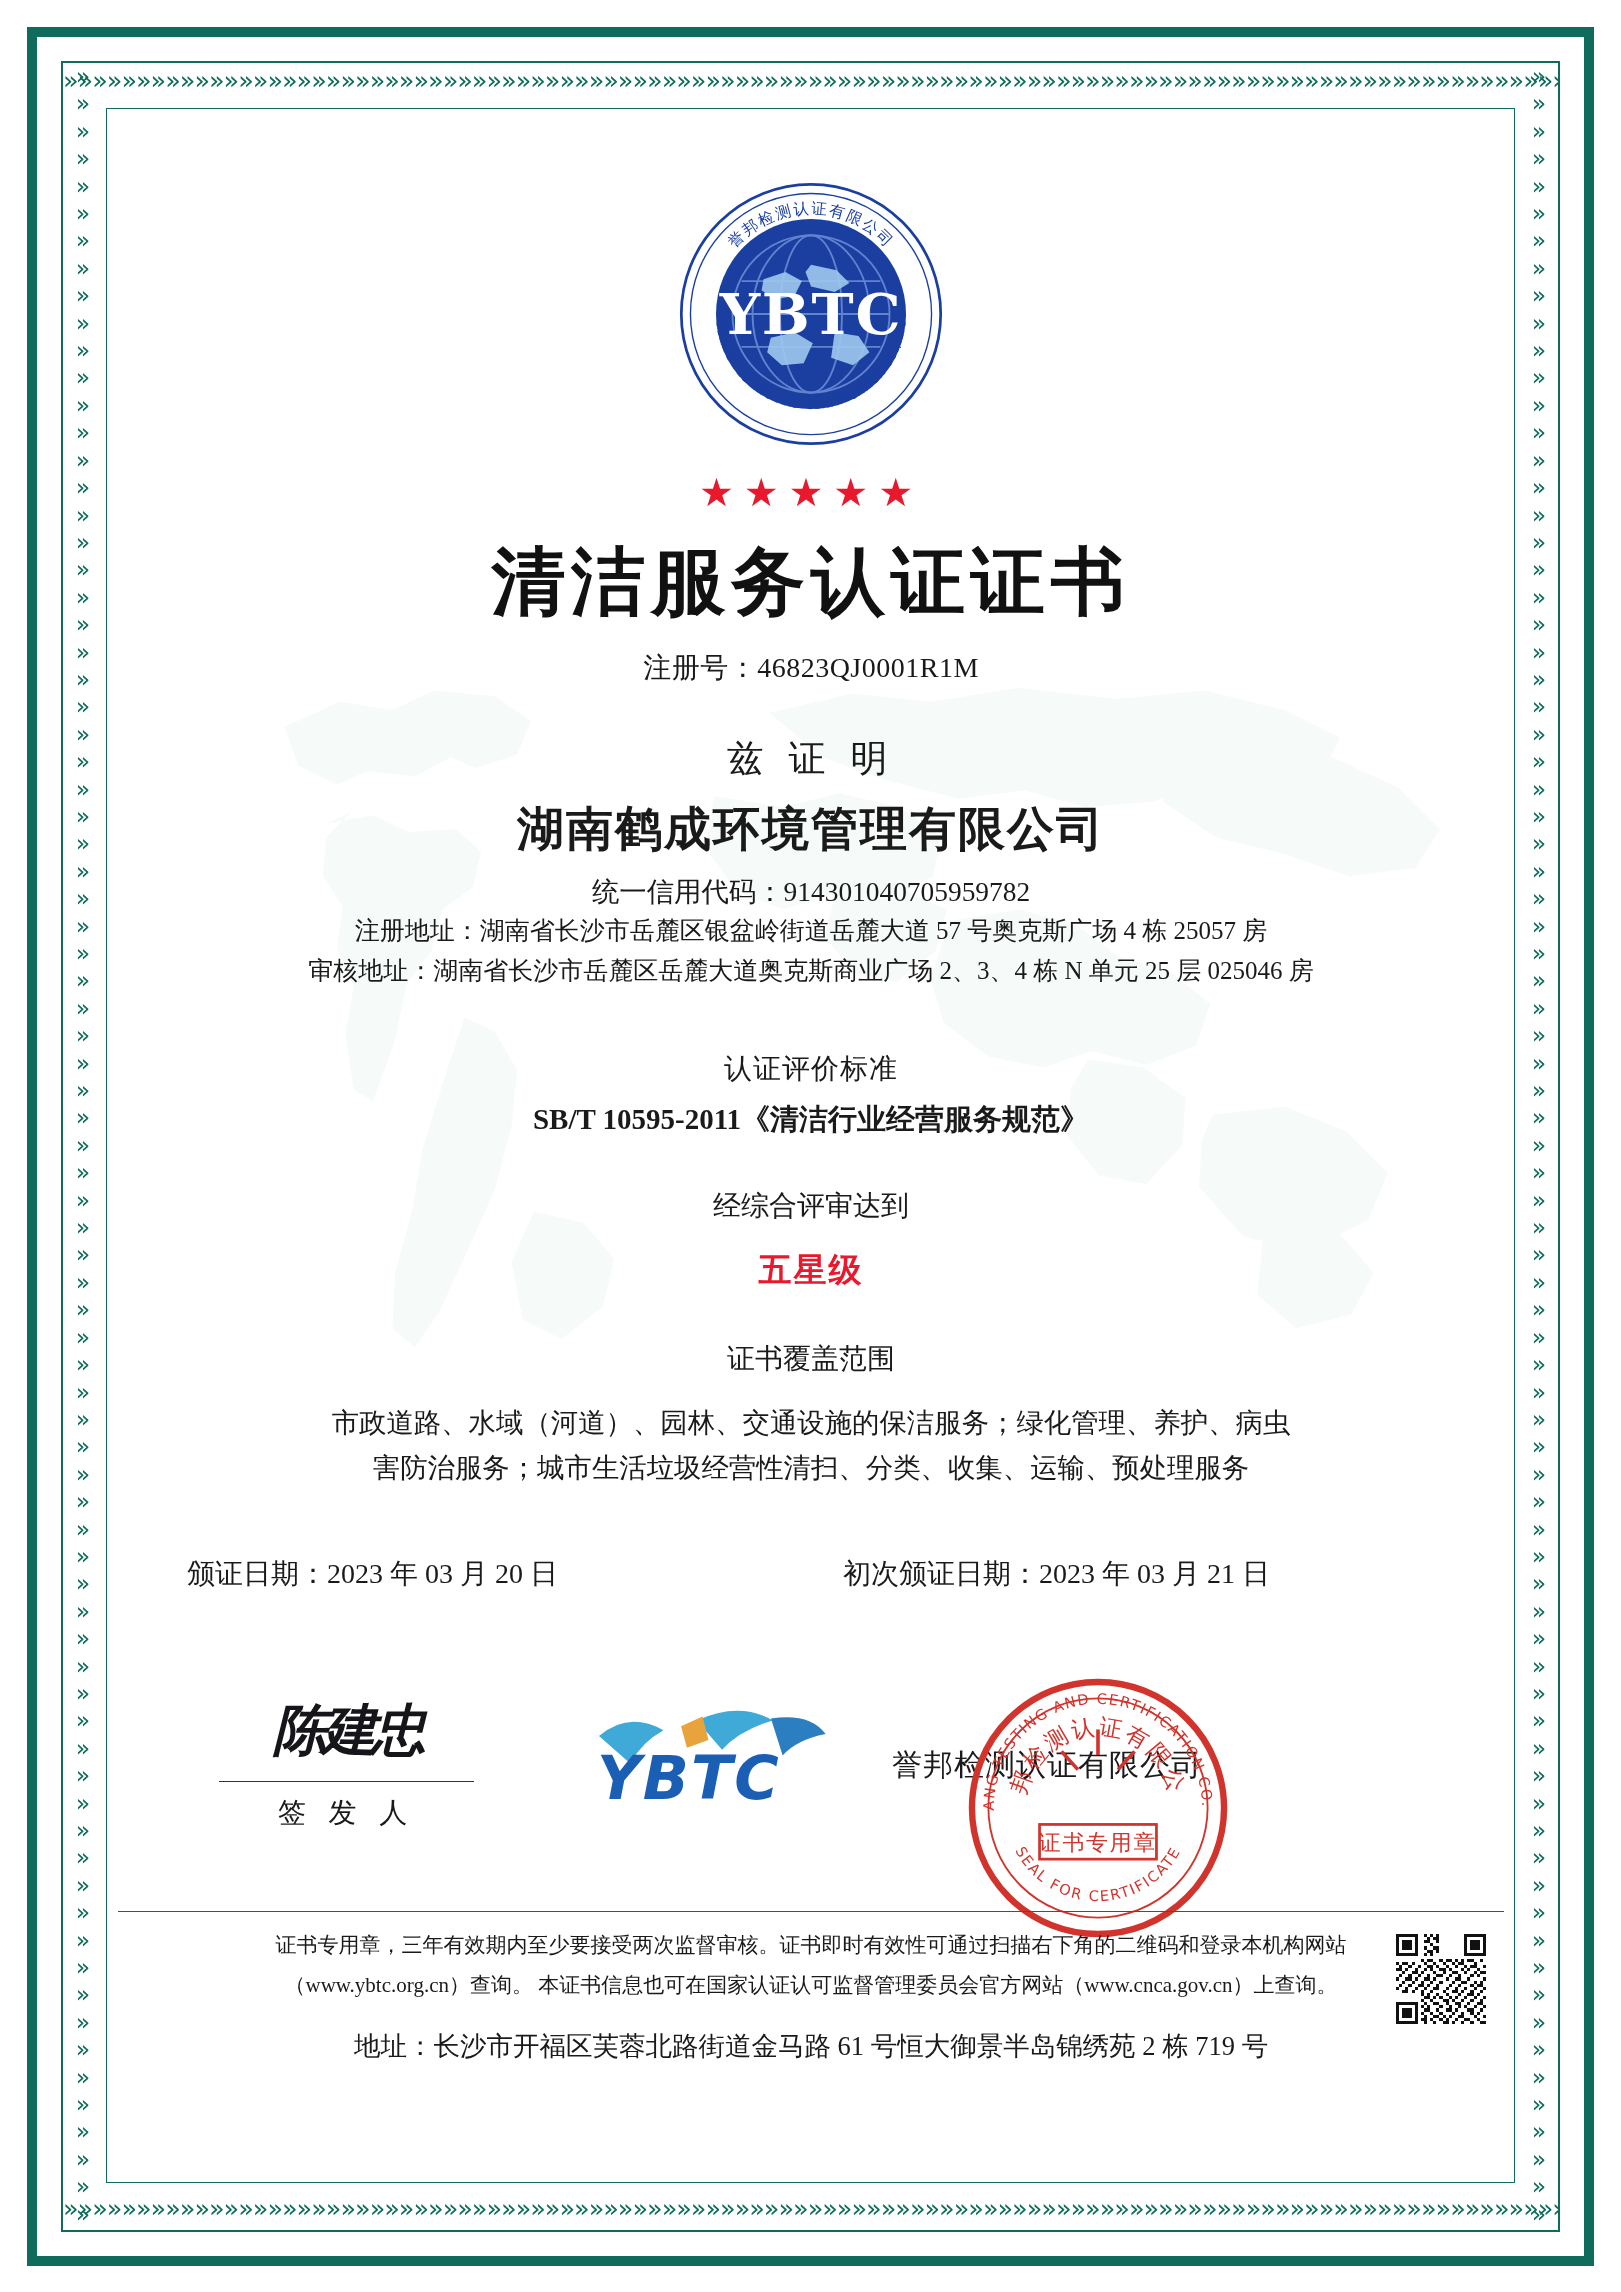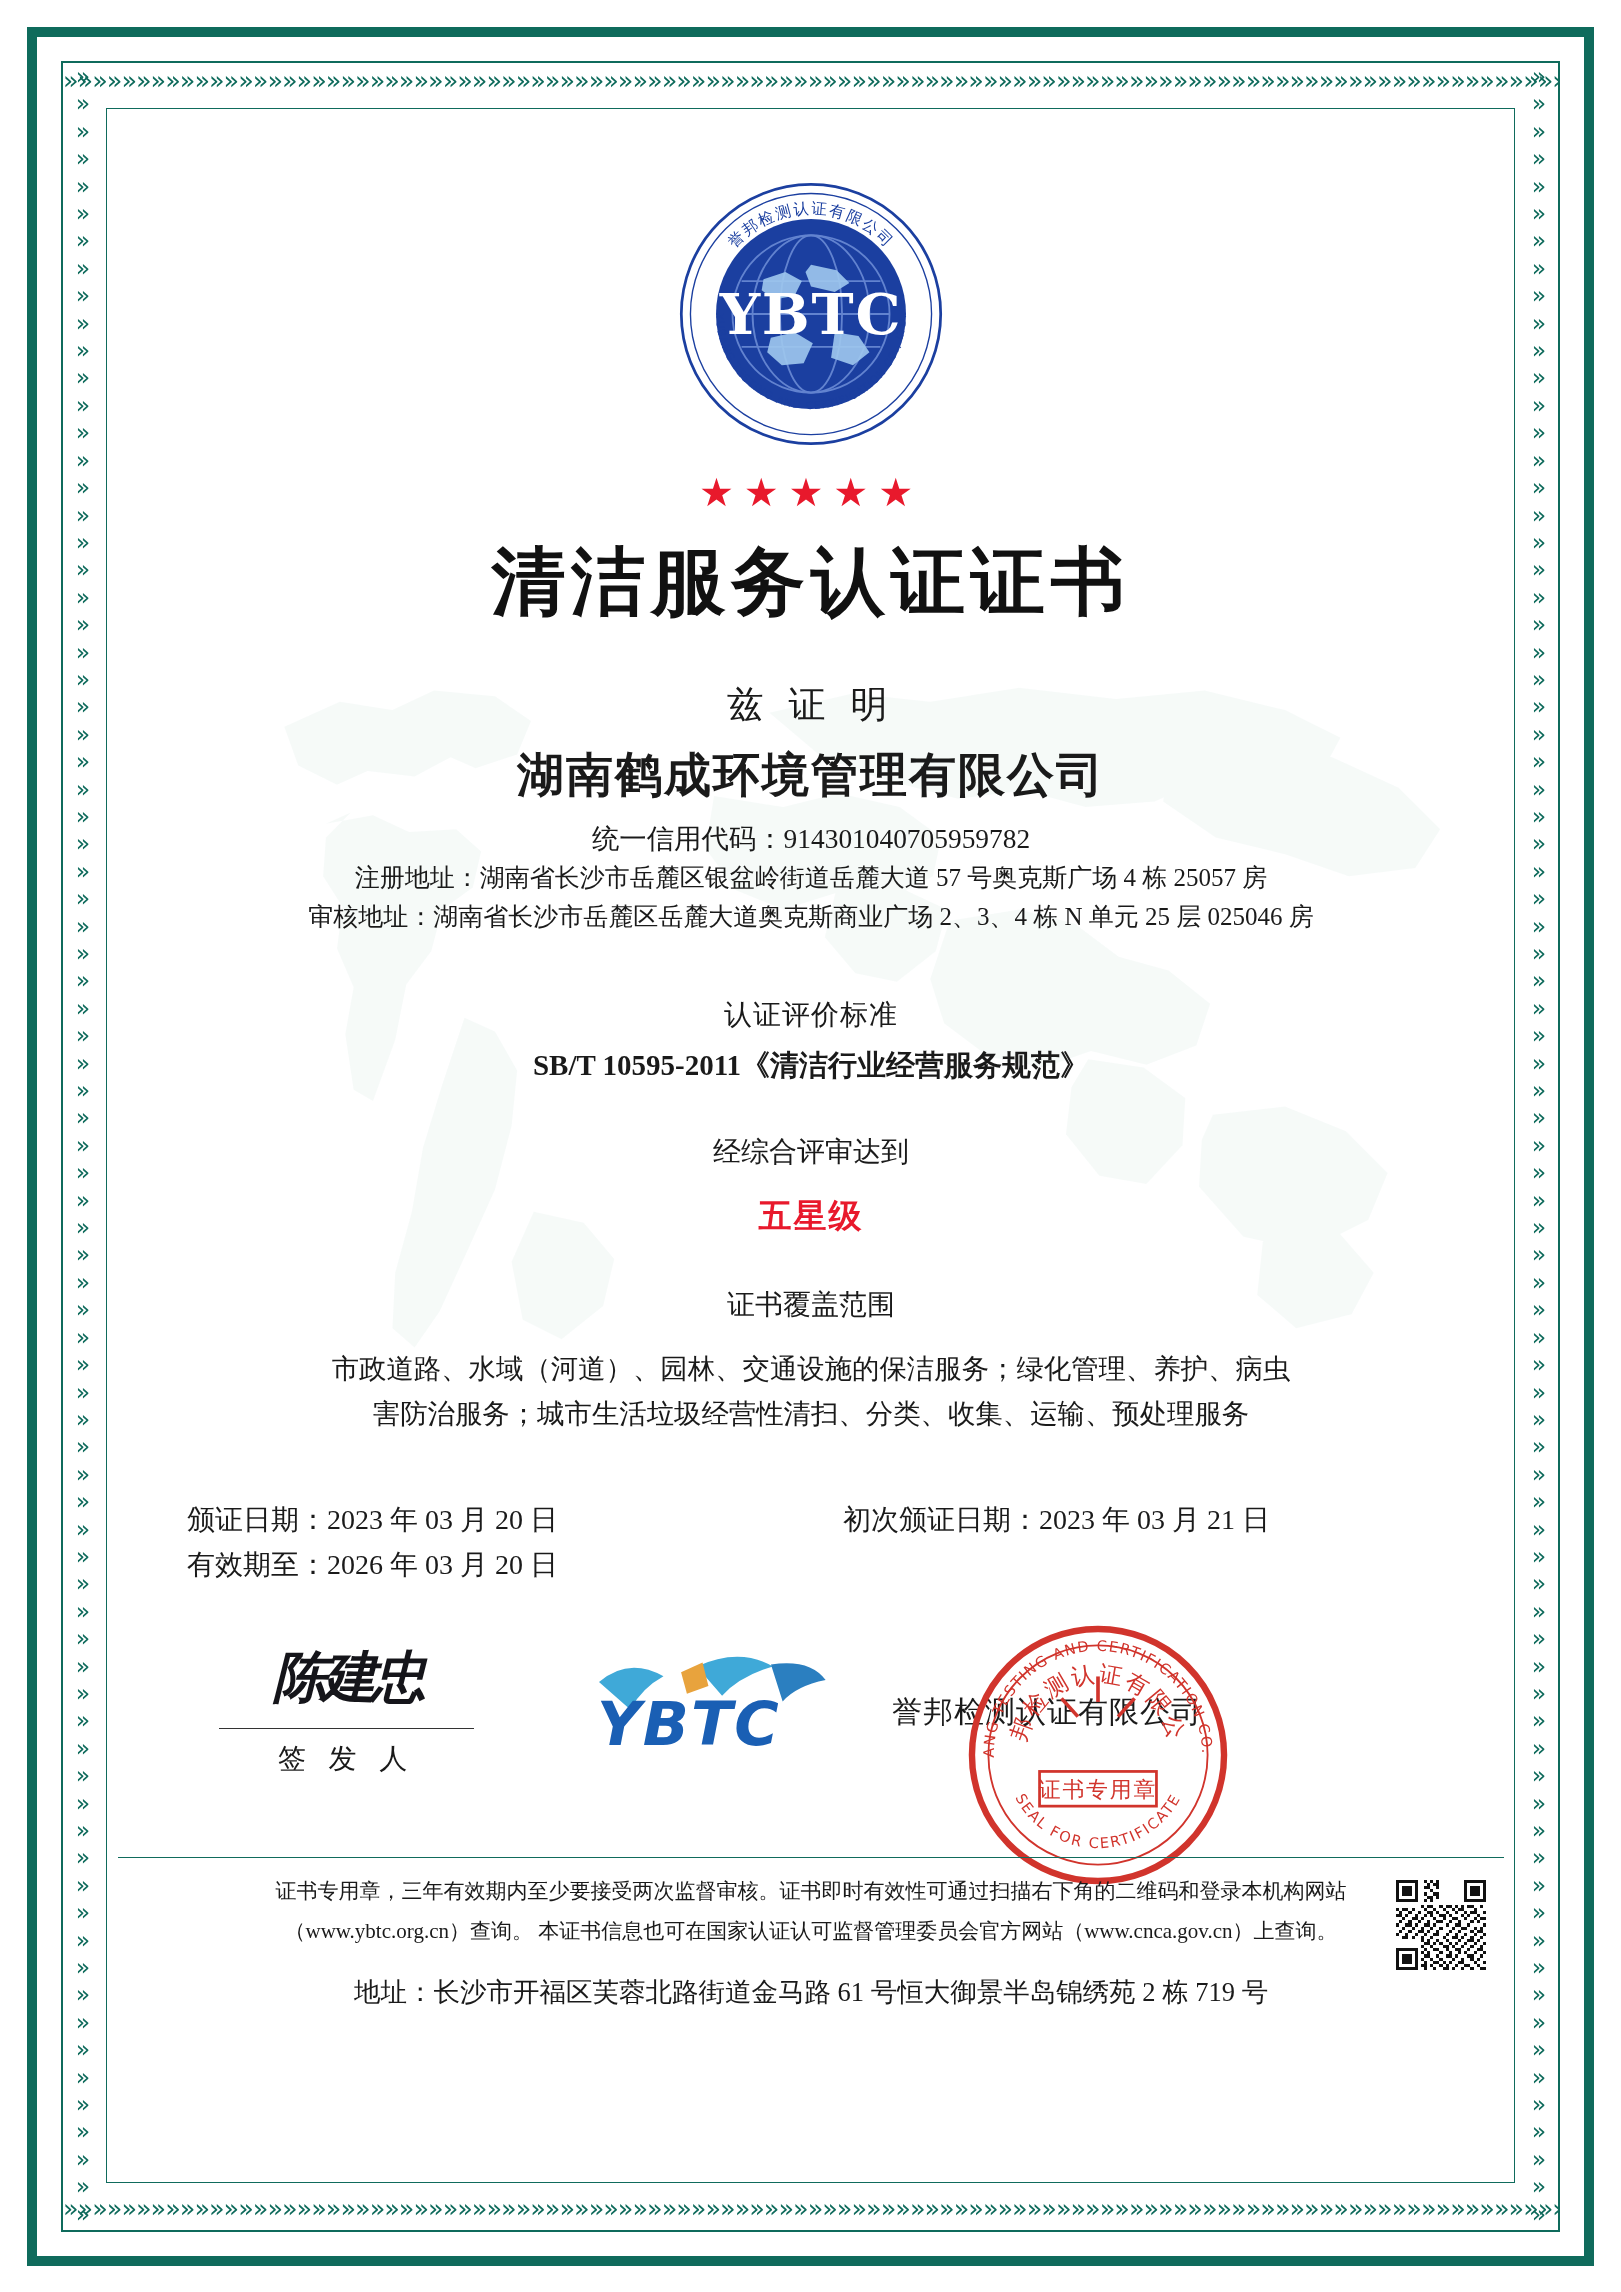--- a/index.html
+++ b/index.html
@@ -487,20 +487,23 @@
         <text font-family="DejaVu Sans, sans-serif" font-size="11.5" fill="#1b3fa0" letter-spacing="1.2">
           <textPath href="#arcBot" startOffset="50%" text-anchor="middle">YUBANG TESTING AND CERTIFICATION CO., LTD.</textPath>
         </text>
       </svg>
     </div>
 
     <div class="stars">★★★★★</div>
 
     <div class="cert-title">清洁服务认证证书</div>
 
+    <div class="reg-no">
+      <span>注册号：</span><span>46823QJ0001R1M</span>
+    </div>
 
     <div class="hereby">兹 证 明</div>
     <div class="company">湖南鹤成环境管理有限公司</div>
 
     <div class="credit-code">
       <span>统一信用代码：</span><span>914301040705959782</span>
     </div>
 
     <div class="addr">注册地址：湖南省长沙市岳麓区银盆岭街道岳麓大道 57 号奥克斯广场 4 栋 25057 房</div>
     <div class="addr">审核地址：湖南省长沙市岳麓区岳麓大道奥克斯商业广场 2、3、4 栋 N 单元 25 层 025046 房</div>
@@ -518,23 +521,20 @@
     <div class="gap-md"></div>
 
     <div class="scope-label">证书覆盖范围</div>
     <div class="scope-text">市政道路、水域（河道）、园林、交通设施的保洁服务；绿化管理、养护、病虫</div>
     <div class="scope-text" style="margin-top:3.9px">害防治服务；城市生活垃圾经营性清扫、分类、收集、运输、预处理服务</div>
 
     <div class="dates">
       <div class="dates-left">
         <div>
           <span>颁证日期：</span><span>2023 年 03 月 20 日</span>
-        </div>
-        <div>
-          <span>有效期至：</span><span>2026 年 03 月 20 日</span>
         </div>
       </div>
       <div class="dates-right">
         <div>
           <span>初次颁证日期：</span><span>2023 年 03 月 21 日</span>
         </div>
       </div>
     </div>
 
     <div class="sign-row">

